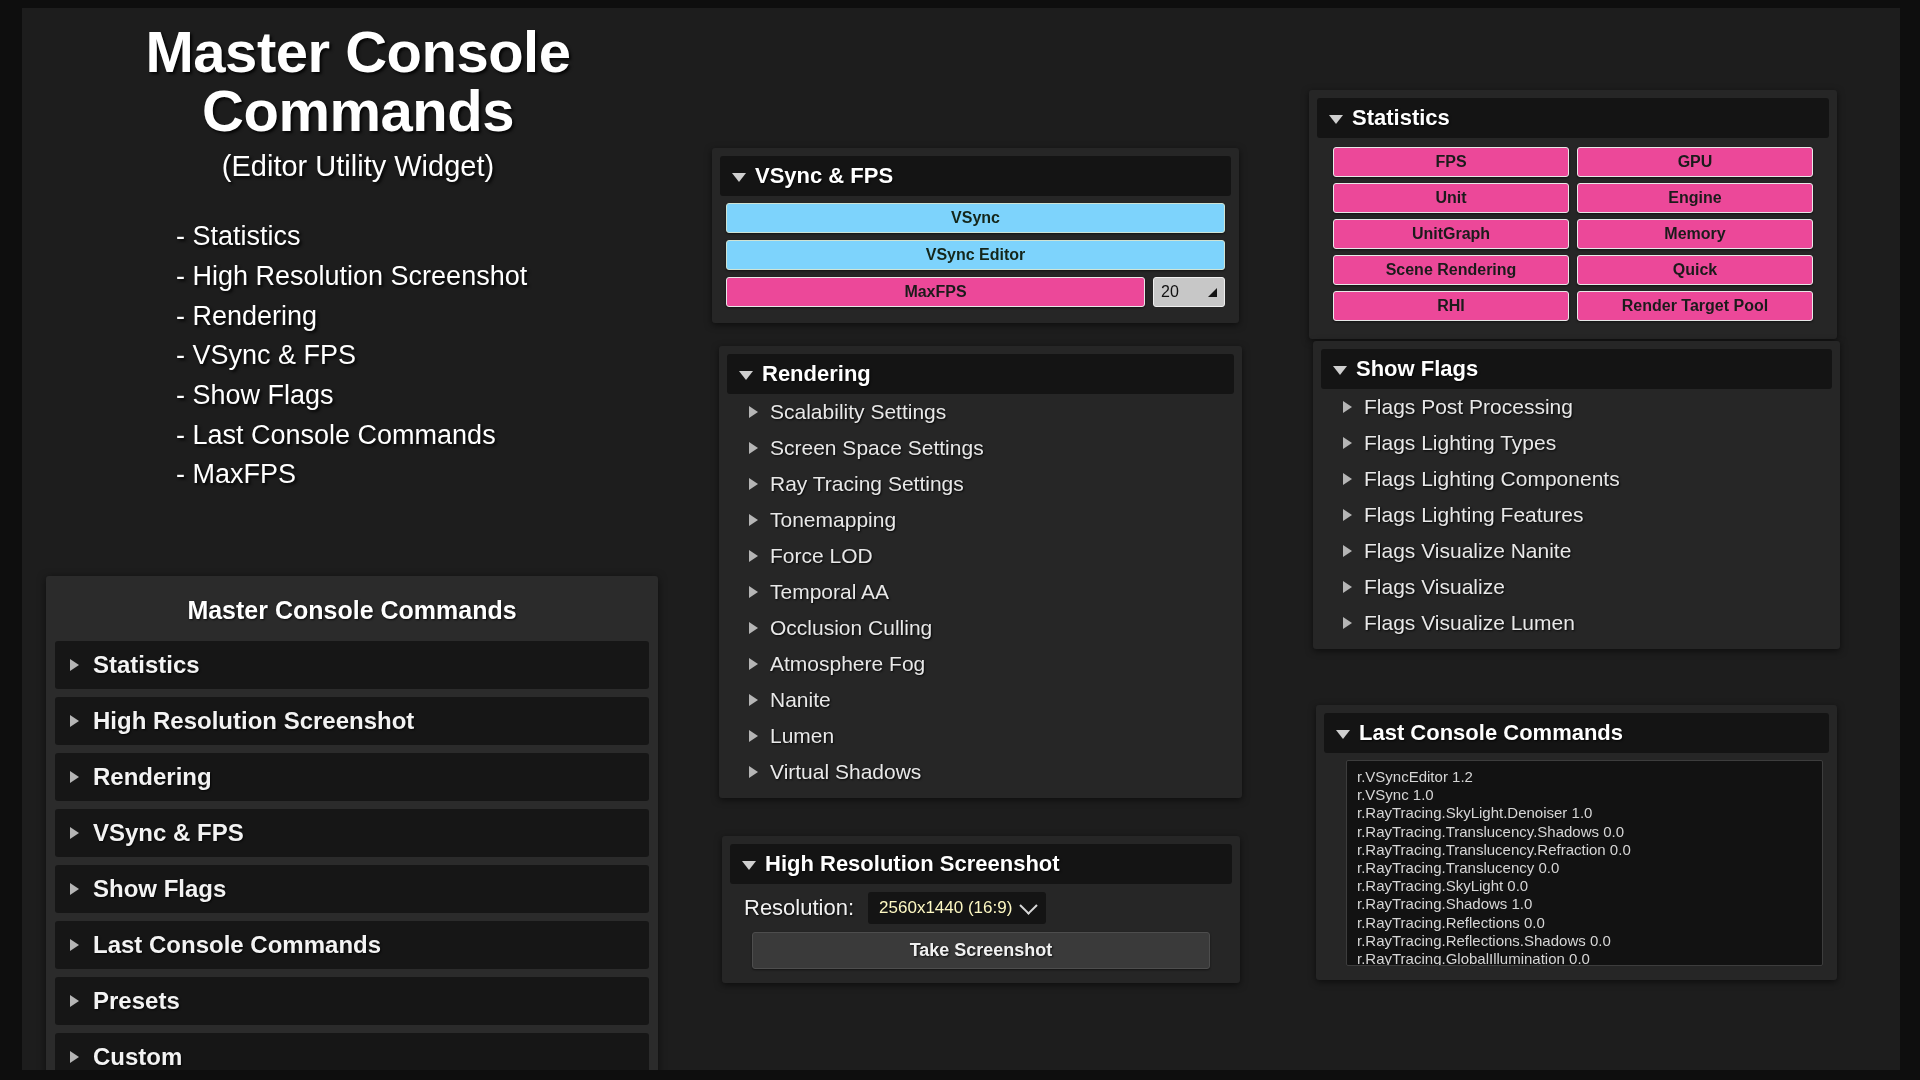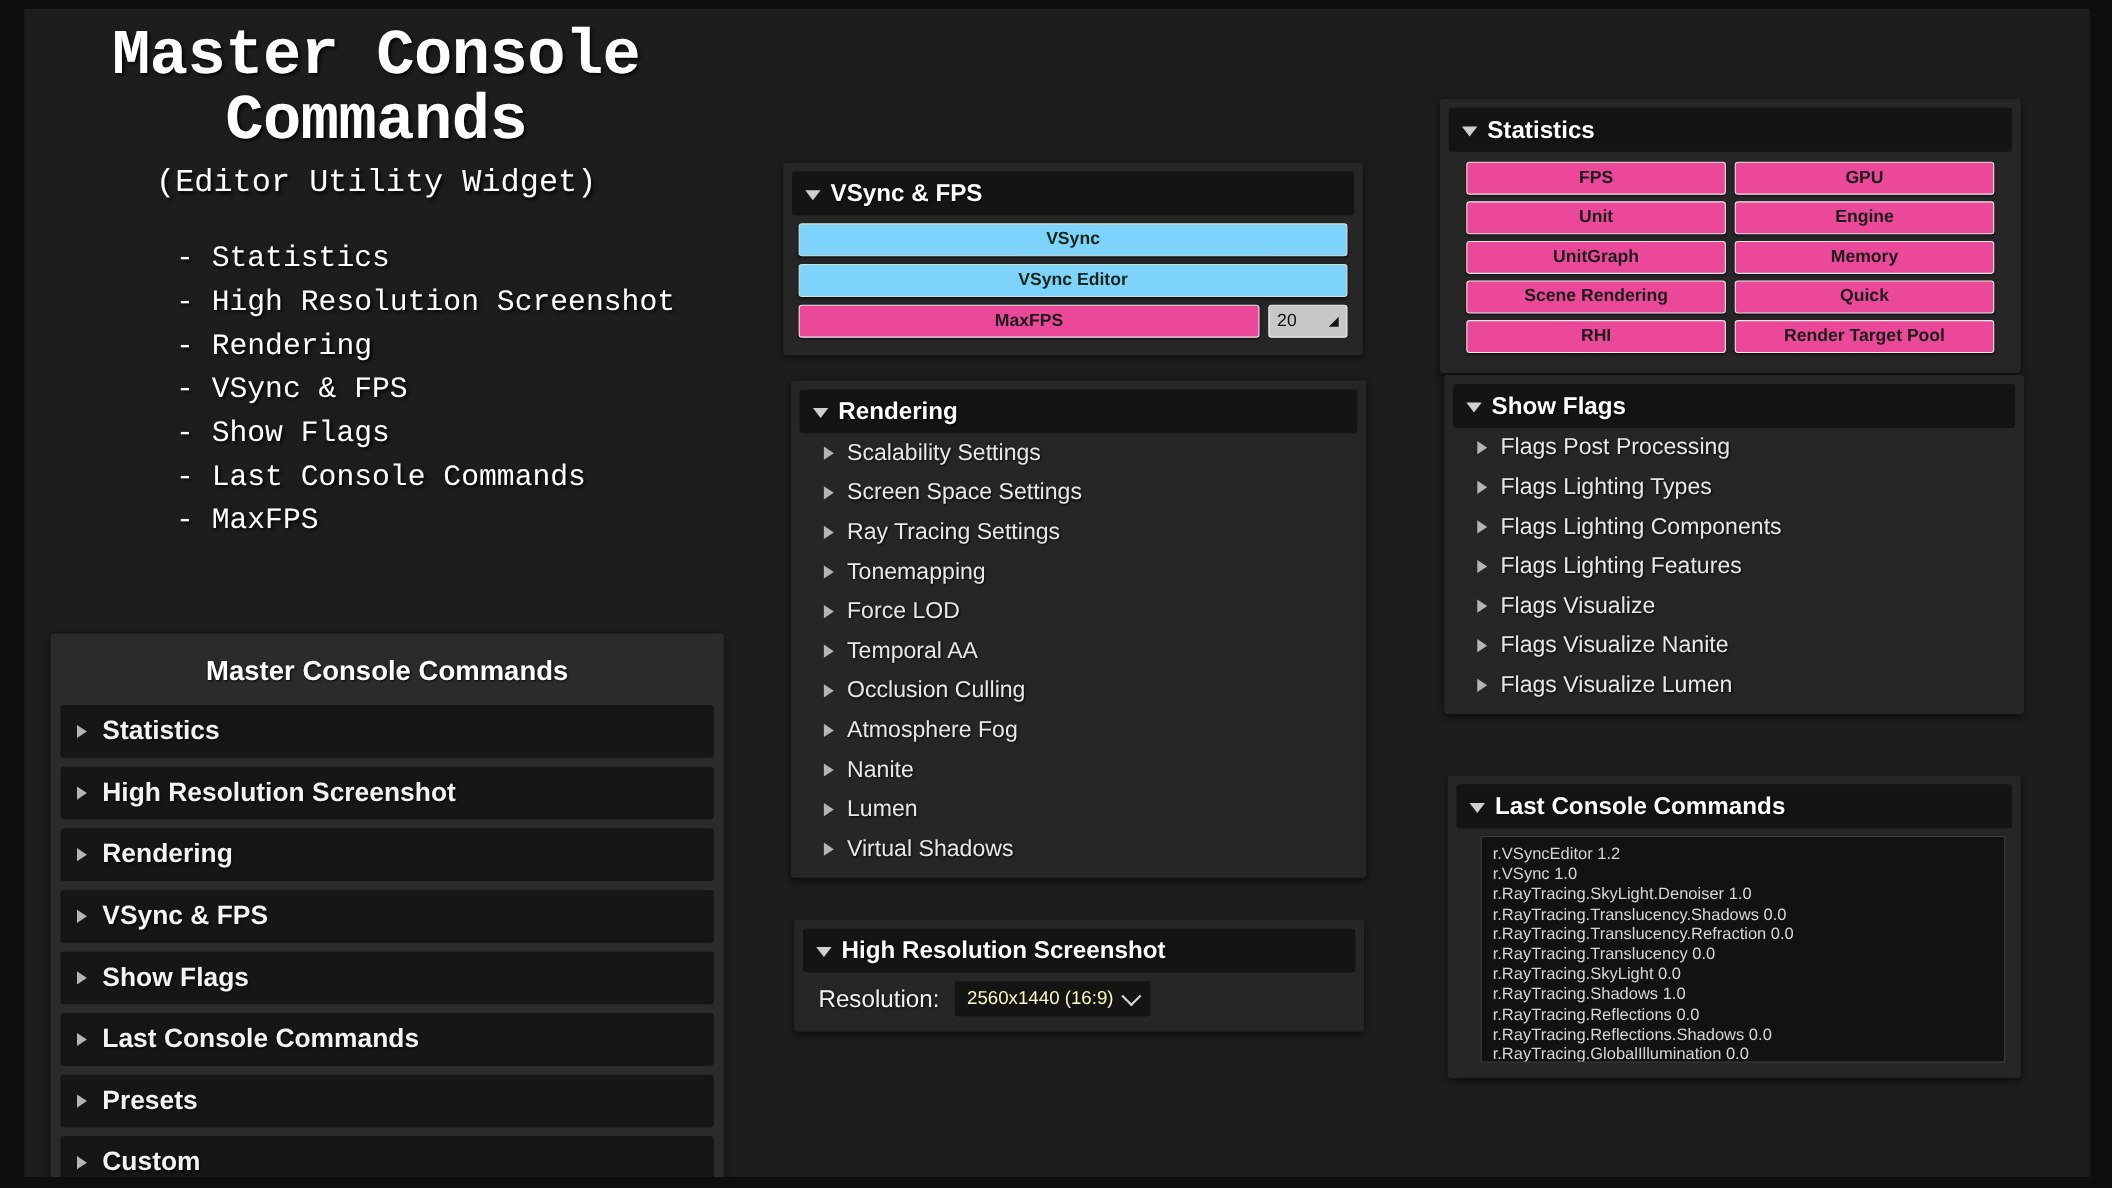--- a/index.html
+++ b/index.html
@@ -22,24 +22,23 @@
     top: 8px;
     width: 1878px;
     height: 1062px;
     background: #1d1d1d;
     overflow: hidden;
   }
 
   
   .hero {
     position: absolute;
-    left: 0px;
+    left: 16px;
     top: 14px;
     width: 640px;
-    font-family: Liberation Mono, monospace;
   }
   .hero-title {
     text-align: center;
     font-size: 58px;
     font-weight: bold;
     line-height: 1.02;
     letter-spacing: -0.5px;
     text-shadow: 2px 2px 3px rgba(0,0,0,0.85);
     padding: 0 40px;
   }
@@ -403,20 +402,23 @@
     <div class="panel-head">
       <span class="caret-down"></span>
       <span>High Resolution Screenshot</span>
     </div>
     <div class="hrs-res-row">
       <span class="hrs-label">Resolution:</span>
       <div class="combo">
         <span>2560x1440 (16:9)</span>
         <span class="chev"></span>
       </div>
+    </div>
+    <div class="hrs-btn-wrap">
+      <div class="btn btn-dark">Take Screenshot</div>
     </div>
   </div>
 
   <div class="panel" id="stats-panel">
     <div class="panel-head">
       <span class="caret-down"></span>
       <span>Statistics</span>
     </div>
     <div class="stats-grid">
       <div class="btn">FPS</div>
@@ -449,25 +451,25 @@
       <div class="tree-row">
         <span class="caret-right"></span>
         <span>Flags Lighting Components</span>
       </div>
       <div class="tree-row">
         <span class="caret-right"></span>
         <span>Flags Lighting Features</span>
       </div>
       <div class="tree-row">
         <span class="caret-right"></span>
+        <span>Flags Visualize Nanite</span>
+      </div>
+      <div class="tree-row">
+        <span class="caret-right"></span>
         <span>Flags Visualize</span>
-      </div>
-      <div class="tree-row">
-        <span class="caret-right"></span>
-        <span>Flags Visualize Nanite</span>
       </div>
       <div class="tree-row">
         <span class="caret-right"></span>
         <span>Flags Visualize Lumen</span>
       </div>
     </div>
   </div>
 
   <div class="panel" id="lcc-panel">
     <div class="panel-head">

